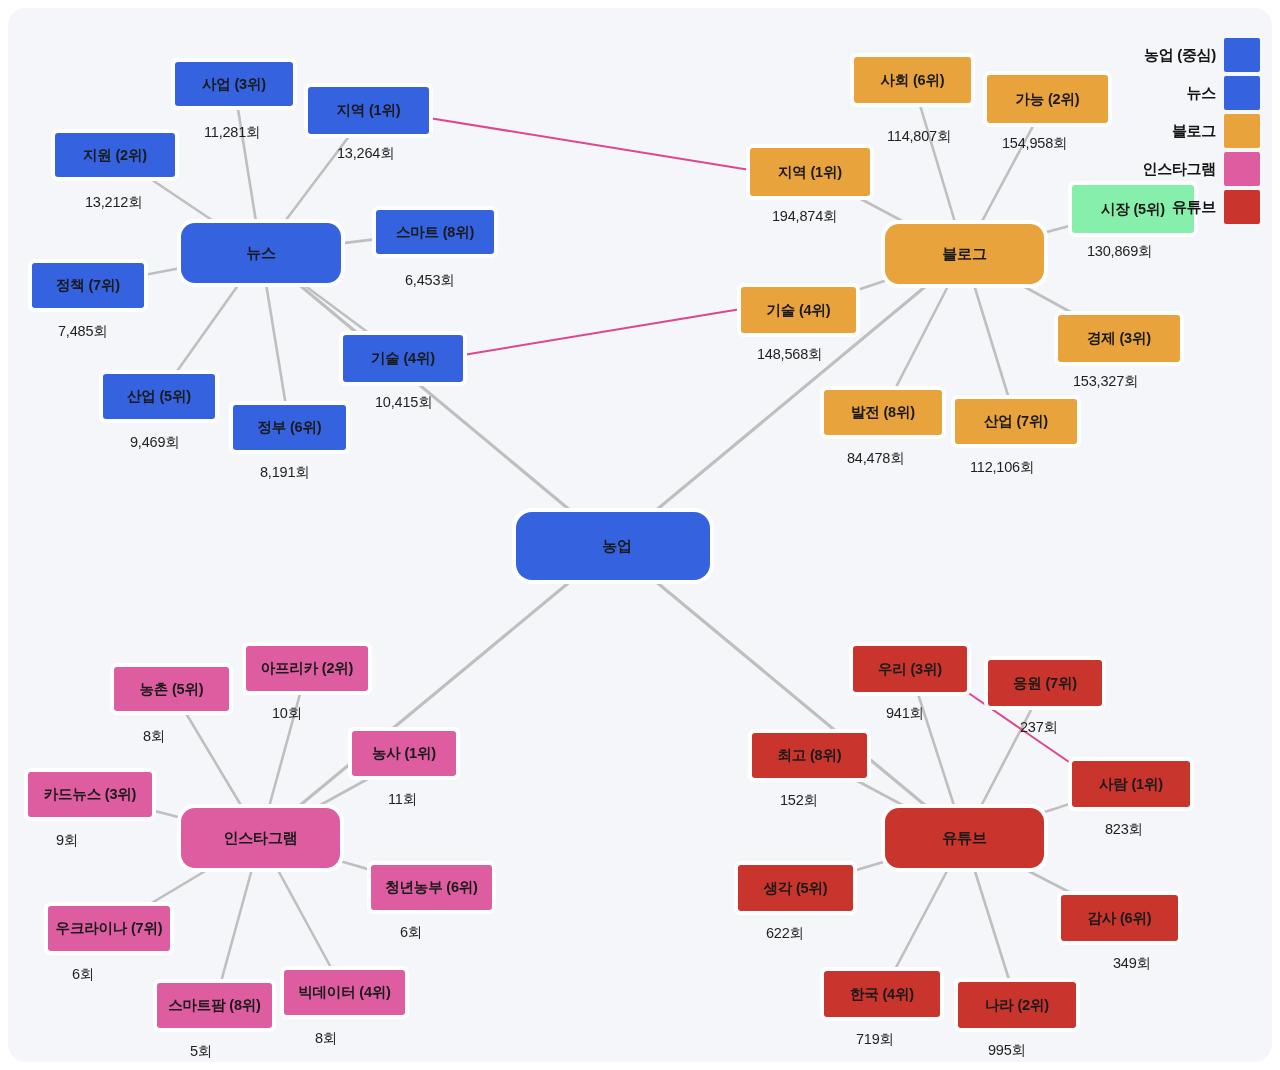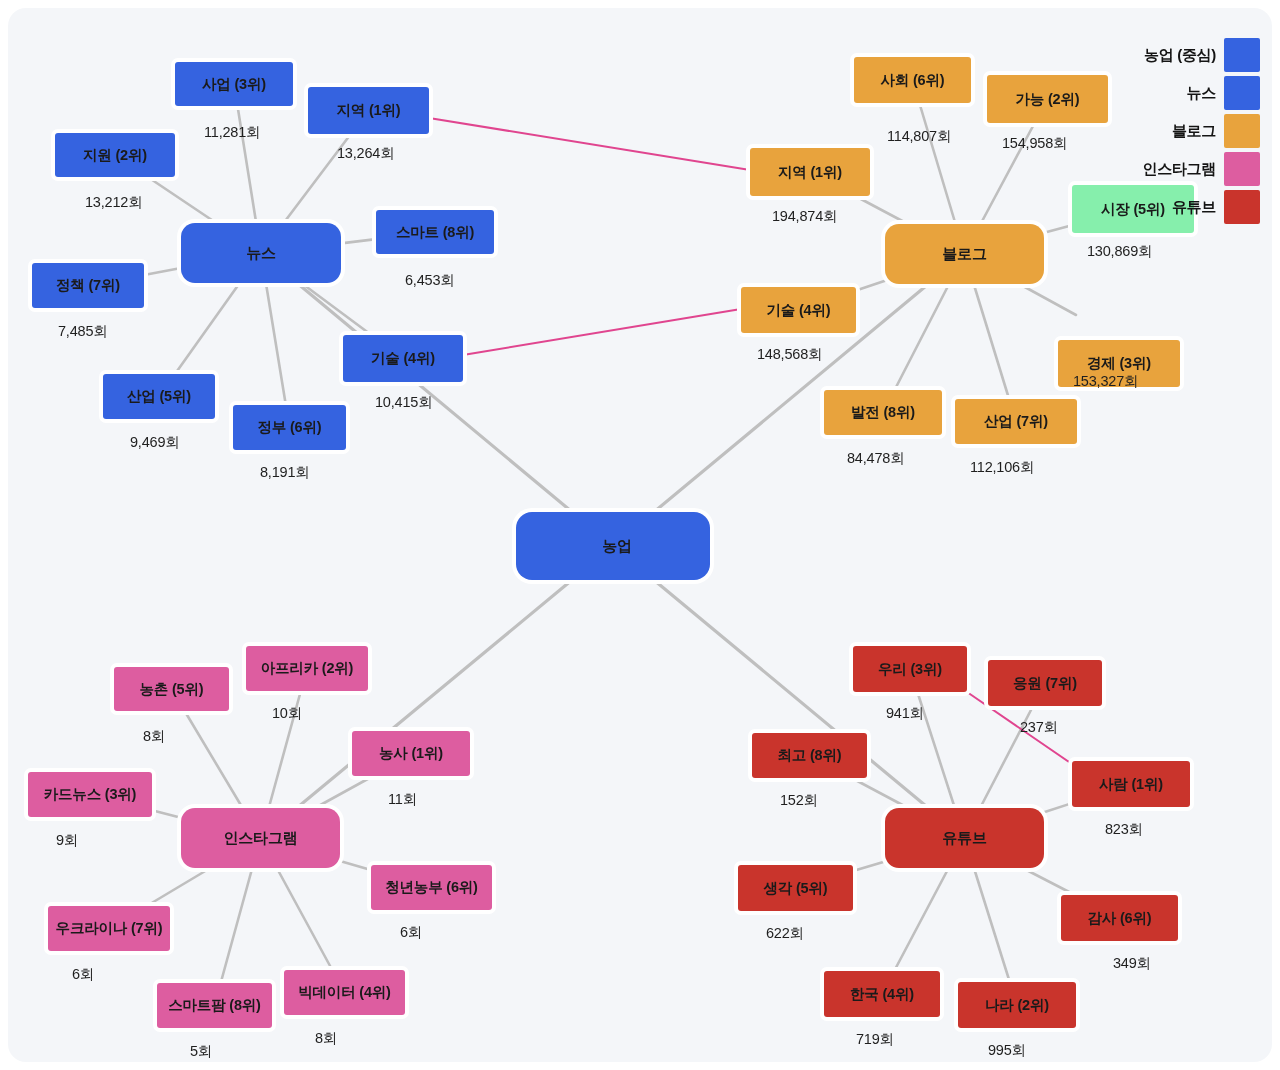--- a/index.html
+++ b/index.html
@@ -184,21 +184,21 @@
       </div>
       <div class="count" style="left: 887px; top: 115px; margin-top: 12px;">114,807회</div>
       <div class="node leaf" style="left: 987px; top: 75px; width: 121px; height: 48px; background: rgb(232, 163, 61); text-align: right;">
         <span>가능 (2위)</span>
       </div>
       <div class="count" style="left: 1002px; top: 134px;">154,958회</div>
       <div class="node leaf" style="left: 1072px; top: 185px; width: 122px; height: 48px; background: #86efac;">
         <span>시장 (5위)</span>
       </div>
       <div class="count" style="left: 1087px; top: 242px;">130,869회</div>
-      <div class="node leaf" style="left: 1058px; top: 315px; width: 122px; height: 47px; background: rgb(232, 163, 61); margin-top: 25px;">
+      <div class="node leaf" style="left: 1058px; top: 315px; width: 122px; height: 47px; background: rgb(232, 163, 61);">
         <span>경제 (3위)</span>
       </div>
       <div class="count" style="left: 1073px; top: 372px;">153,327회</div>
       <div class="node leaf" style="left: 955px; top: 399px; width: 122px; height: 45px; background: rgb(232, 163, 61);">
         <span>산업 (7위)</span>
       </div>
       <div class="count" style="left: 970px; top: 458px;">112,106회</div>
       <div class="node leaf" style="left: 824px; top: 390px; width: 118px; height: 45px; background: rgb(232, 163, 61);">
         <span>발전 (8위)</span>
       </div>
@@ -215,21 +215,21 @@
         <span>인스타그램</span>
       </div>
       <div class="node leaf" style="left: 114px; top: 667px; width: 115px; height: 44px; background: rgb(221, 93, 160);">
         <span>농촌 (5위)</span>
       </div>
       <div class="count" style="left: 143px; top: 727px;">8회</div>
       <div class="node leaf" style="left: 246px; top: 646px; width: 122px; height: 45px; background: rgb(221, 93, 160);">
         <span>아프리카 (2위)</span>
       </div>
       <div class="count" style="left: 272px; top: 704px;">10회</div>
-      <div class="node leaf" style="left: 352px; top: 731px; width: 118px; height: 45px; background: rgb(221, 93, 160);">
+      <div class="node leaf" style="left: 352px; top: 731px; width: 104px; height: 45px; background: rgb(221, 93, 160);">
         <span>농사 (1위)</span>
       </div>
       <div class="count" style="left: 388px; top: 790px;">11회</div>
       <div class="node leaf" style="left: 371px; top: 865px; width: 121px; height: 45px; background: rgb(221, 93, 160);">
         <span>청년농부 (6위)</span>
       </div>
       <div class="count" style="left: 400px; top: 923px;">6회</div>
       <div class="node leaf" style="left: 284px; top: 970px; width: 121px; height: 45px; background: rgb(221, 93, 160);">
         <span>빅데이터 (4위)</span>
       </div>

